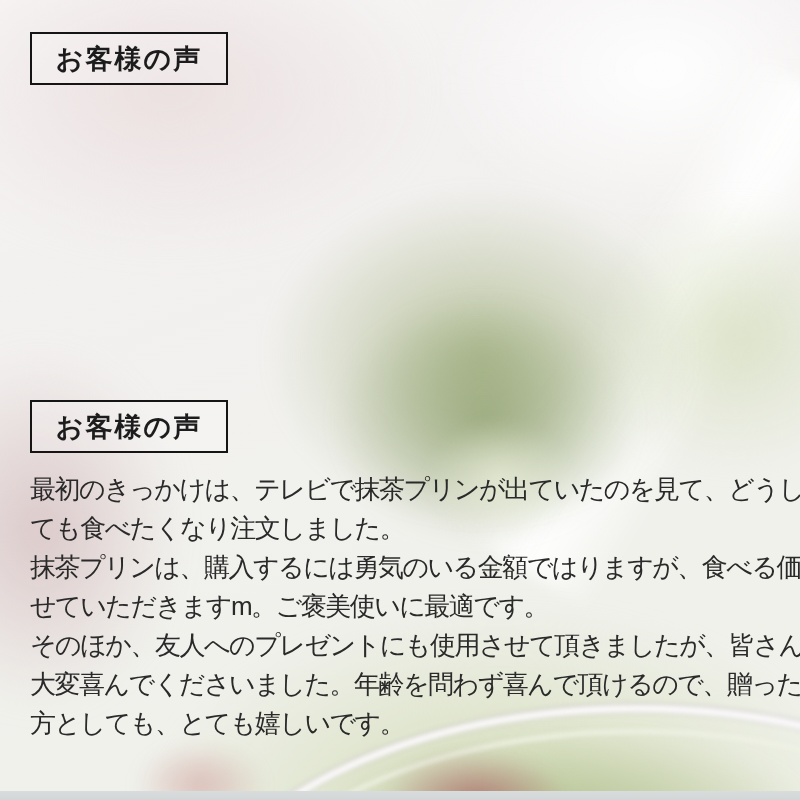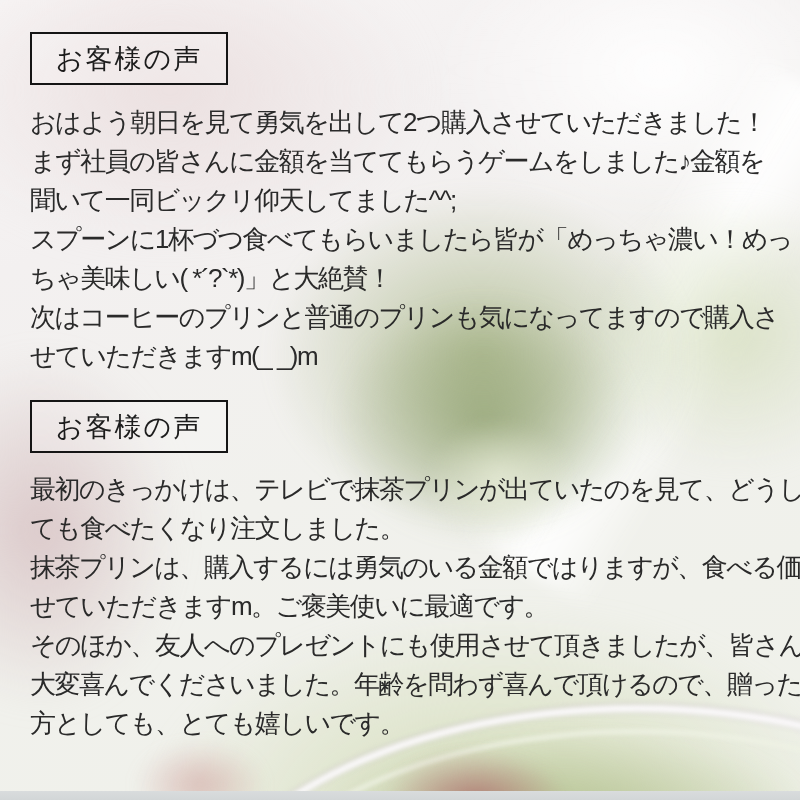--- a/index.html
+++ b/index.html
@@ -45,21 +45,21 @@
 
   .voice-box{
     position:absolute;left:30px;width:198px;height:53px;
     border:2px solid #151515;box-sizing:border-box;
     display:flex;align-items:center;justify-content:center;
     background:rgba(250,250,250,.25);
   }
   .voice-box.first{top:32px;}
   .voice-box.second{top:400px;}
   .voice-box .label{
-    font-size:27px;color:#1c1c1c;letter-spacing:2px;white-space:nowrap;
+    font-size:27px;color:#1c1c1c;letter-spacing:2px;white-space:nowrap;font-weight:bold;
   }
   .review{
     position:absolute;left:30px;width:762px;
     font-size:26px;line-height:39px;letter-spacing:-1.5px;
     color:#2a2a2a;white-space:pre;
   }
   .review.first{top:103px;}
   .review.second{top:470px;}
 </style>
 </head>
@@ -79,27 +79,20 @@
   <div class="layer matcha-smear"></div>
   <div class="layer rim-ring-outer"></div>
   <div class="layer rim-ring-inner"></div>
   <div class="layer jar-red-blob"></div>
   <div class="layer jar-red-left"></div>
   <div class="layer bottom-strip"></div>
 
   <div class="voice-box first">
     <span class="label">お客様の声</span>
   </div>
-  <div class="review first">おはよう朝日を見て勇気を出して2つ購入させていただきました！
-まず社員の皆さんに金額を当ててもらうゲームをしました♪金額を
-聞いて一同ビックリ仰天してました^^;
-スプーンに1杯づつ食べてもらいましたら皆が「めっちゃ濃い！めっ
-ちゃ美味しい( *´?`*)」と大絶賛！
-次はコーヒーのプリンと普通のプリンも気になってますので購入さ
-せていただきますm(_ _)m</div>
 
   <div class="voice-box second">
     <span class="label">お客様の声</span>
   </div>
   <div class="review second">最初のきっかけは、テレビで抹茶プリンが出ていたのを見て、どうし
 ても食べたくなり注文しました。
 抹茶プリンは、購入するには勇気のいる金額ではりますが、食べる価
 せていただきますm。ご褒美使いに最適です。
 そのほか、友人へのプレゼントにも使用させて頂きましたが、皆さん、
 大変喜んでくださいました。年齢を問わず喜んで頂けるので、贈った

